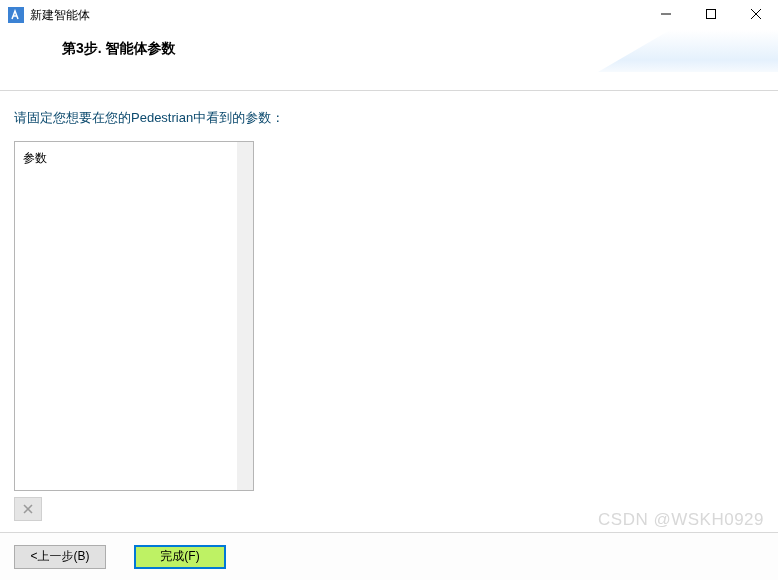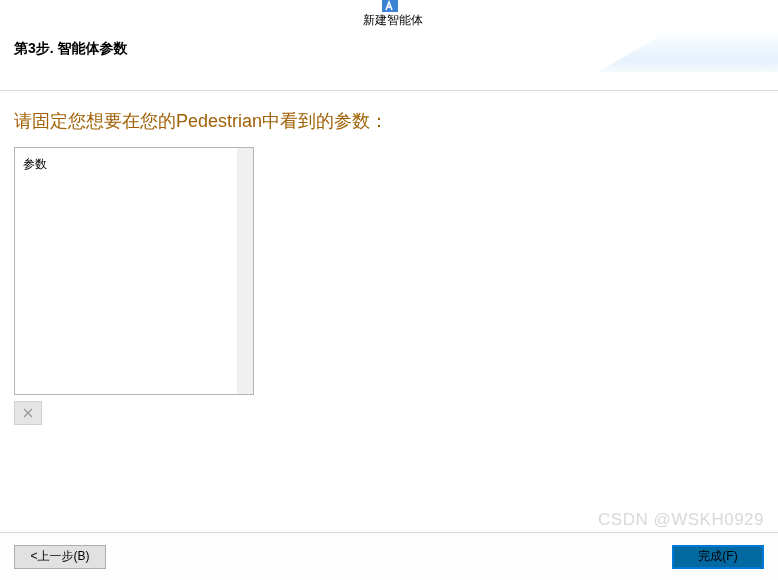--- a/index.html
+++ b/index.html
@@ -11,21 +11,20 @@
       height: 580px;
       overflow: hidden;
       position: relative;
     }
     .titlebar {
       height: 30px;
       display: flex;
       align-items: center;
       padding: 0 0 0 8px;
       background: #ffffff;
-      flex-direction: column;
     }
     .titlebar-icon {
       width: 16px;
       height: 16px;
       background: #3b82d4;
       display: flex;
       align-items: center;
       justify-content: center;
       margin-right: 6px;
     }
@@ -42,20 +41,21 @@
       display: flex;
       align-items: center;
       justify-content: center;
       color: #000;
     }
     .banner {
       height: 60px;
       padding: 10px 14px 0 14px;
       position: relative;
       background: #ffffff;
+      margin-left: 48px;
     }
     .banner-gradient {
       position: absolute;
       right: 0;
       top: 0;
       width: 180px;
       height: 60px;
       background: linear-gradient(180deg, rgba(200,225,250,0.0) 0%, rgba(200,225,250,0.8) 50%, rgba(200,225,250,0.0) 80%);
       clip-path: polygon(40% 0, 100% 0, 100% 70%, 0 70%);
       opacity: 0.6;
@@ -67,27 +67,27 @@
     }
     .divider {
       border: none;
       border-top: 1px solid #d8d8d8;
       margin: 0;
     }
     .content {
       padding: 18px 14px 10px 14px;
     }
     .instruction {
-      font-size: 18px;
-      color: #a16207;
+      font-size: 13px;
+      color: #0c4a6e;
       margin-bottom: 14px;
     }
     .param-box {
       width: 240px;
-      height: 248px;
+      height: 350px;
       border: 1px solid #b5b5b5;
       background: #ffffff;
       position: relative;
     }
     .param-scroll {
       position: absolute;
       right: 0;
       top: 0;
       bottom: 0;
       width: 16px;
@@ -112,21 +112,21 @@
     }
     .footer {
       position: absolute;
       bottom: 0;
       left: 0;
       right: 0;
       height: 48px;
       border-top: 1px solid #d8d8d8;
       display: flex;
       align-items: center;
-      justify-content: space-between;
+      justify-content: flex-start;
       padding: 0 14px;
       gap: 8px;
       background: #fdfdfd;
     }
     .btn {
       min-width: 92px;
       height: 24px;
       border: 1px solid #adadad;
       background: #e1e1e1;
       font-size: 12px;
@@ -135,21 +135,22 @@
       justify-content: center;
       color: #000;
       cursor: pointer;
     }
     .btn.disabled {
       color: #9a9a9a;
       cursor: default;
     }
     .btn.primary {
       border: 2px solid #0078d7;
-      background: #0369a1;
+      background: #bef264;
+      margin-left: 20px;
     }
     .watermark {
       position: absolute;
       bottom: 50px;
       right: 14px;
       font-size: 17px;
       color: #d8d8d8;
       letter-spacing: 0.5px;
     }
   </style>

